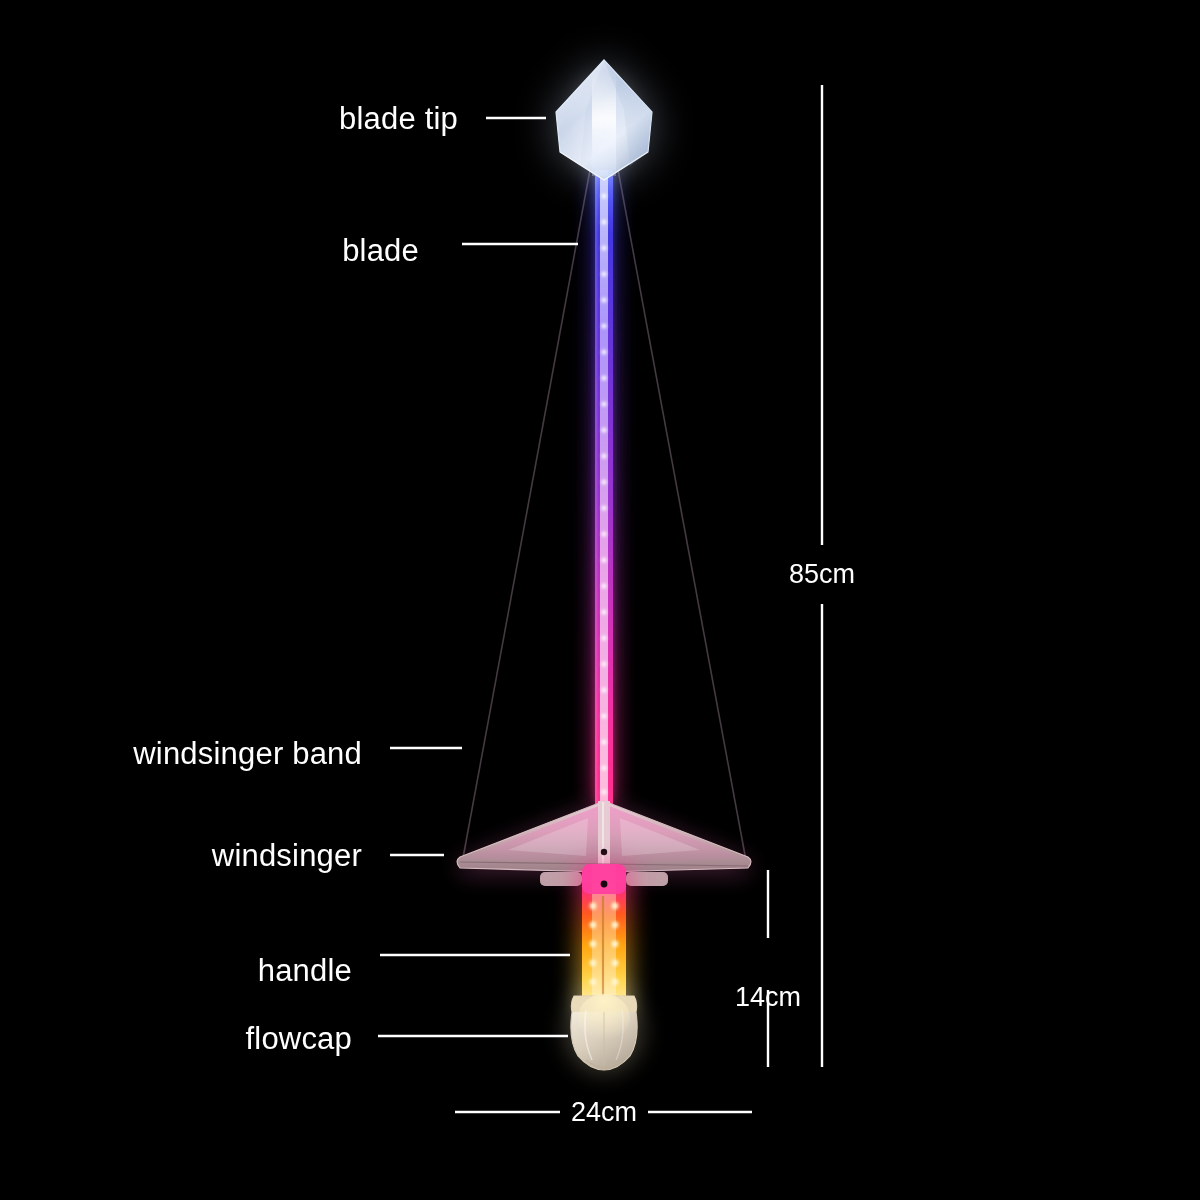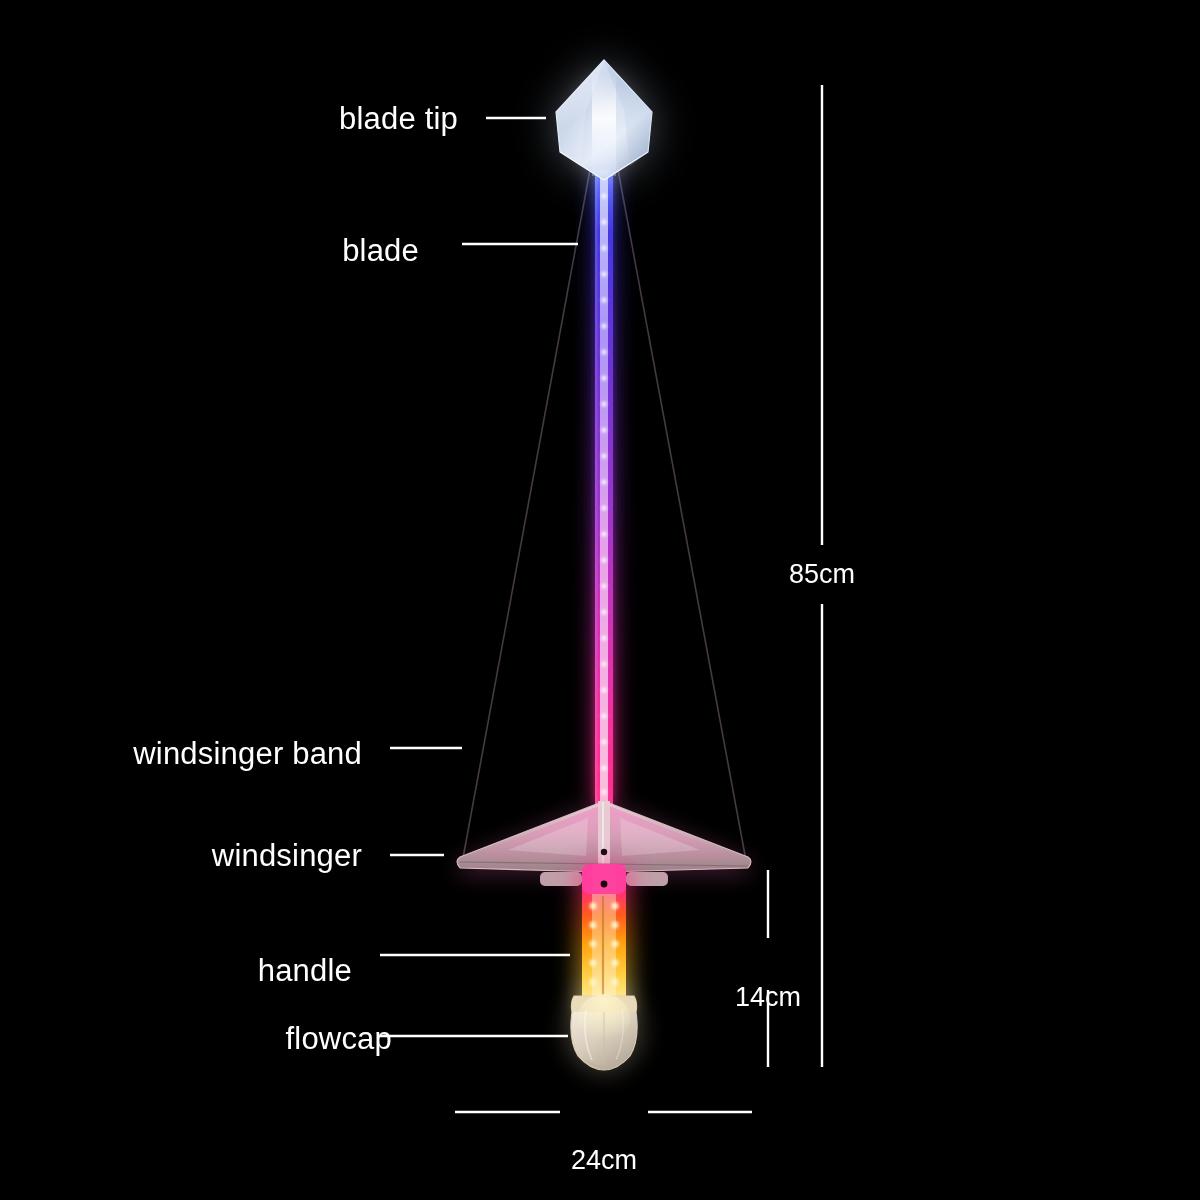--- a/index.html
+++ b/index.html
@@ -230,18 +230,18 @@
       <line x1="455" y1="1112" x2="560" y2="1112" stroke-width="2.4"></line>
       <line x1="648" y1="1112" x2="752" y2="1112" stroke-width="2.4"></line>
     </g>
   </svg>
 
   <div class="lbl r" style="left:458px; top:118px;">blade tip</div>
   <div class="lbl r" style="left:419px; top:250px;">blade</div>
   <div class="lbl r" style="left:362px; top:753px;text-align:center;">windsinger band</div>
   <div class="lbl r" style="left:362px; top:855px;">windsinger</div>
   <div class="lbl r" style="left:352px; top:958px;margin-top:12px;">handle</div>
-  <div class="lbl r" style="left:352px; top:1038px;margin-left:40px;">flowcap</div>
+  <div class="lbl r" style="left:352px; top:1038px;">flowcap</div>
 
   <div class="dim c" style="left:822px; top:574px;">85cm</div>
   <div class="dim c" style="left:768px; top:964px;margin-top:33px;">14cm</div>
-  <div class="dim c" style="left:604px; top:1160px;">24cm</div>
+  <div class="dim c" style="left:604px; top:1112px;">24cm</div>
 </div>
 
 </body></html>

